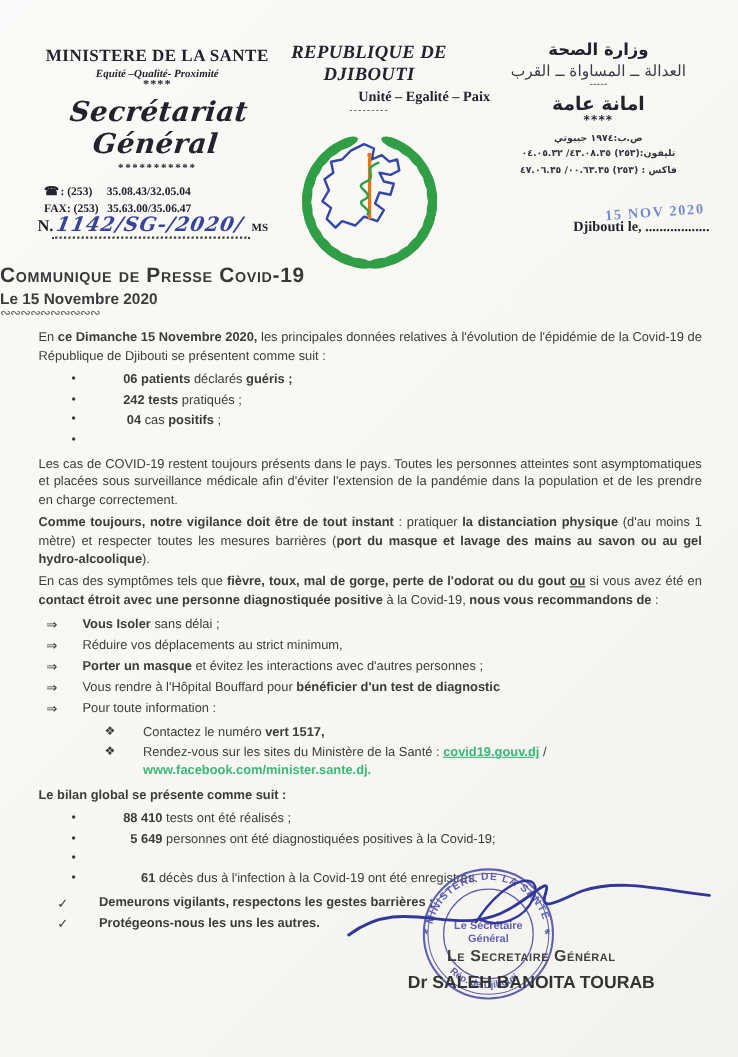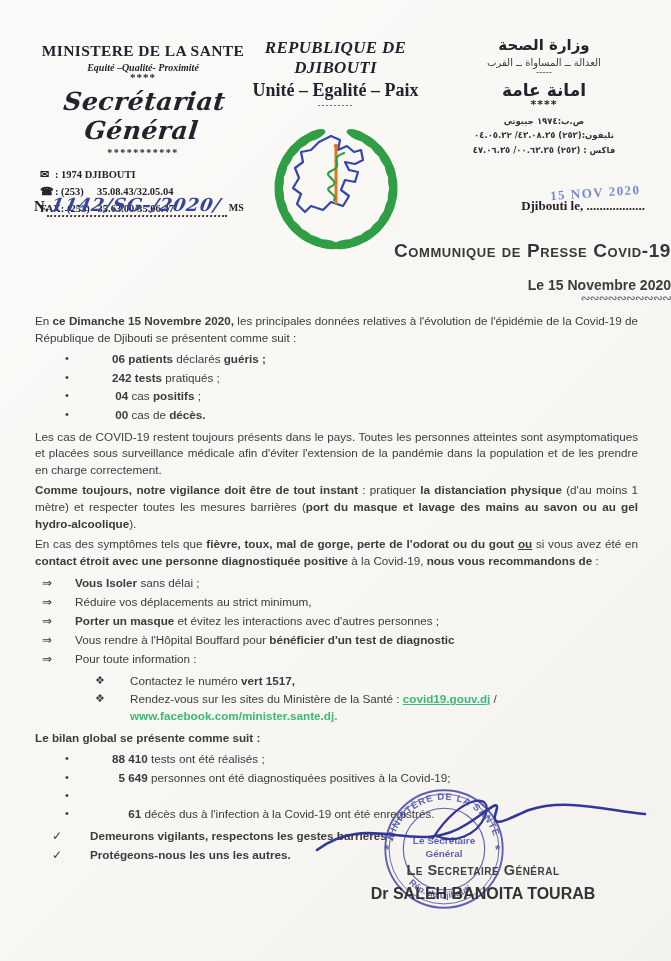--- a/index.html
+++ b/index.html
@@ -14,40 +14,40 @@
   .h-ministry{font-family:"Liberation Serif",serif;font-weight:bold;font-size:15.5px;letter-spacing:.4px;}
   .h-motto{font-family:"Liberation Serif",serif;font-style:italic;font-weight:bold;font-size:10px;margin-top:2px;}
   .h-stars{font-family:"Liberation Serif",serif;font-weight:bold;font-size:11px;letter-spacing:1px;line-height:8px;}
   .h-script{font-family:"DejaVu Serif",serif;font-style:italic;font-weight:bold;font-size:25px;margin-top:6px;transform:skewX(-6deg);letter-spacing:.5px;}
   .h-stars2{font-family:"Liberation Serif",serif;font-weight:bold;font-size:10px;letter-spacing:1.5px;line-height:10px;margin-top:3px;}
   .contact{margin-top:8px;text-align:left;padding-left:12px;font-family:"Liberation Serif",serif;font-weight:bold;font-size:10.5px;line-height:1.55;}
   .c-line{white-space:nowrap;}
   .c-icon{display:inline-block;width:15px;font-size:11px;}
   .hdr-center{position:absolute;left:50%;transform:translateX(-50%);top:38px;width:220px;text-align:center;color:#23232e;}
   .h-republic{font-family:"Liberation Serif",serif;font-style:italic;font-weight:bold;font-size:17px;letter-spacing:.3px;}
-  .h-unite{font-family:"Liberation Serif",serif;font-weight:bold;font-size:18px;margin-top:2px;}
+  .h-unite{font-family:"Liberation Serif",serif;font-weight:bold;font-size:13px;margin-top:2px;text-align:right;}
   .h-div{font-size:9px;letter-spacing:1px;color:#444;line-height:9px;}
   .logo{margin-top:2px;}
   .hdr-right{position:absolute;right:22px;top:36px;width:210px;text-align:center;color:#23232e;font-family:"DejaVu Sans",sans-serif;}
   .a-ministry{font-weight:bold;font-size:15px;}
-  .a-motto{font-size:10px;margin-top:3px;color:#3a3a46;}
+  .a-motto{font-size:14px;margin-top:3px;color:#3a3a46;}
   .a-div{font-size:9px;line-height:8px;color:#444;}
   .a-secr{font-weight:bold;font-size:17px;margin-top:4px;}
   .a-stars{font-weight:bold;font-size:11px;letter-spacing:1px;line-height:10px;}
   .a-contact{font-size:8.5px;font-weight:bold;line-height:1.7;margin-top:4px;color:#343440;}
   
   .ref-left{position:absolute;left:34px;top:194px;font-family:"Liberation Serif",serif;font-weight:bold;font-size:15px;color:#1f1f2a;white-space:nowrap;}
   .hand{display:inline-block;font-family:"DejaVu Serif",serif;font-style:italic;font-weight:bold;font-size:18px;color:#36459c;transform:skewX(-10deg);border-bottom:2px dotted #3a3a3a;padding:0 8px 0 2px;letter-spacing:1px;}
   .ref-suffix{font-size:10px;font-family:Liberation Serif, serif;}
   .ref-right{position:absolute;right:26px;top:198px;font-family:"Liberation Serif",serif;font-weight:bold;font-size:13px;color:#1f1f2a;}
   .date-stamp{position:absolute;right:4px;top:-13px;font-weight:bold;font-size:13px;letter-spacing:1.5px;color:#5b79c8;transform:rotate(-4deg);opacity:.85;white-space:nowrap;}
   
-  .title-block{text-align:right;margin-top:2px;}
+  .title-block{text-align:left;margin-top:2px;}
   .t-main{font-size:19px;font-weight:bold;font-variant:small-caps;letter-spacing:.6px;color:#383838;}
-  .t-date{font-size:14px;font-weight:bold;color:#3c3c3c;margin-top:15px;}
+  .t-date{font-size:14px;font-weight:bold;color:#3c3c3c;margin-top:1px;}
   .t-orn{font-size:12px;color:#666;letter-spacing:-1px;line-height:10px;}
   
   .body{padding:6px 33px 0 35px;font-size:11.7px;line-height:1.42;}
   .body p{margin:4px 0;text-align:justify;}
   .b{font-weight:bold;}
   .s-b{font-weight:bold;}
   .s-bu{font-weight:bold;text-decoration:underline;}
   .s-g{font-weight:bold;color:#3cb878;}
   .s-gu{font-weight:bold;color:#3cb878;text-decoration:underline;}
   .list{margin:5px 0;}
@@ -72,23 +72,20 @@
 <div class="page">
 
   <header class="hdr">
     <div class="hdr-left">
       <div class="h-ministry">MINISTERE DE LA SANTE</div>
       <div class="h-motto">Equité –Qualité- Proximité</div>
       <div class="h-stars">****</div>
       <div class="h-script">Secrétariat Général</div>
       <div class="h-stars2">***********</div>
       <div class="contact">
-        <div class="c-line">
-          <span class="c-icon">✉</span><span>: 1974 DJIBOUTI</span>
-        </div>
         <div class="c-line">
           <span class="c-icon">☎</span><span>: (253)&nbsp;&nbsp;&nbsp;&nbsp;&nbsp;35.08.43/32.05.04</span>
         </div>
         <div class="c-line">
           <span>FAX: (253)&nbsp;&nbsp;&nbsp;35.63.00/35.06.47</span>
         </div>
       </div>
     </div>
 
     <div class="hdr-center">
@@ -170,21 +167,20 @@
       <div class="li">
           <span class="mk">•</span>
           <span class="li-t"><span class="s-b">242 tests</span><span> pratiqués ;</span></span>
         </div>
       <div class="li">
           <span class="mk">•</span>
           <span class="li-t"><span class="s-b">&nbsp;04</span><span> cas </span><span class="s-b">positifs</span><span> ;</span></span>
         </div>
       <div class="li">
           <span class="mk">•</span>
-          <span class="li-t"><span class="s-b">&nbsp;00</span><span> cas de </span><span class="s-b">décès.</span></span>
         </div>
     </div>
 
     <p><span>Les cas de COVID-19 restent toujours présents dans le pays. Toutes les personnes atteintes sont asymptomatiques et placées sous surveillance médicale afin d'éviter l'extension de la pandémie dans la population et de les prendre en charge correctement.</span></p>
     <p><span class="s-b">Comme toujours, notre vigilance doit être de tout  instant</span><span> : pratiquer </span><span class="s-b">la distanciation physique</span><span> (d'au moins 1 mètre) et respecter toutes les mesures barrières (</span><span class="s-b">port du masque et lavage des mains au savon ou au gel hydro-alcoolique</span><span>).</span></p>
     <p><span>En cas des symptômes tels que </span><span class="s-b">fièvre, toux, mal de gorge, perte de l'odorat ou du gout </span><span class="s-bu">ou</span><span> si vous avez été en </span><span class="s-b">contact étroit avec une personne diagnostiquée positive</span><span> à la Covid-19, </span><span class="s-b">nous vous recommandons de</span><span> :</span></p>
 
     <div class="list l-arrows">
       <div class="li">
           <span class="mk">⇒</span>

